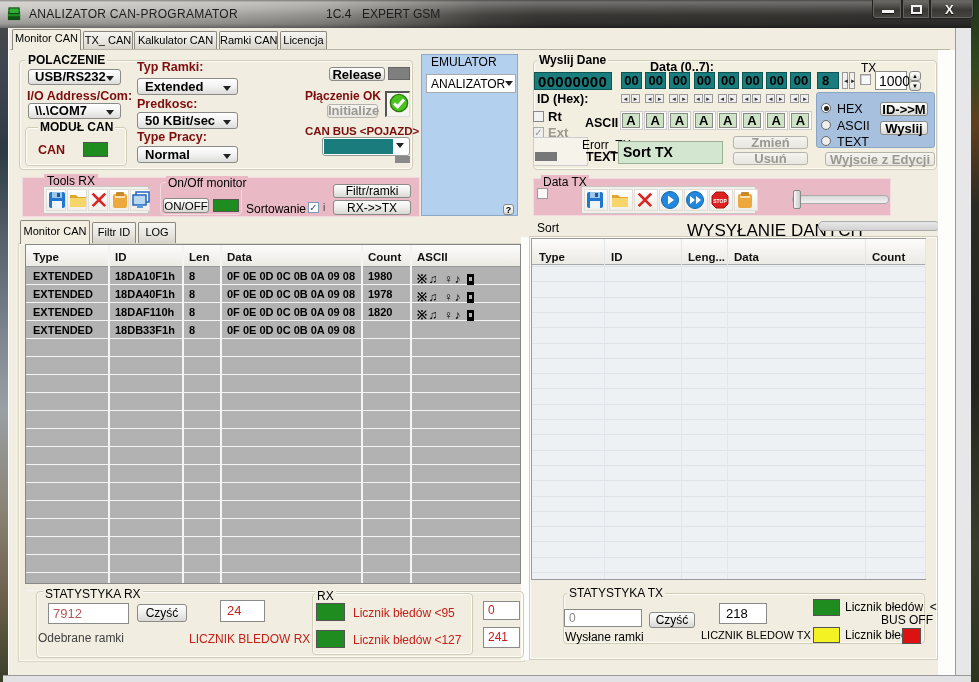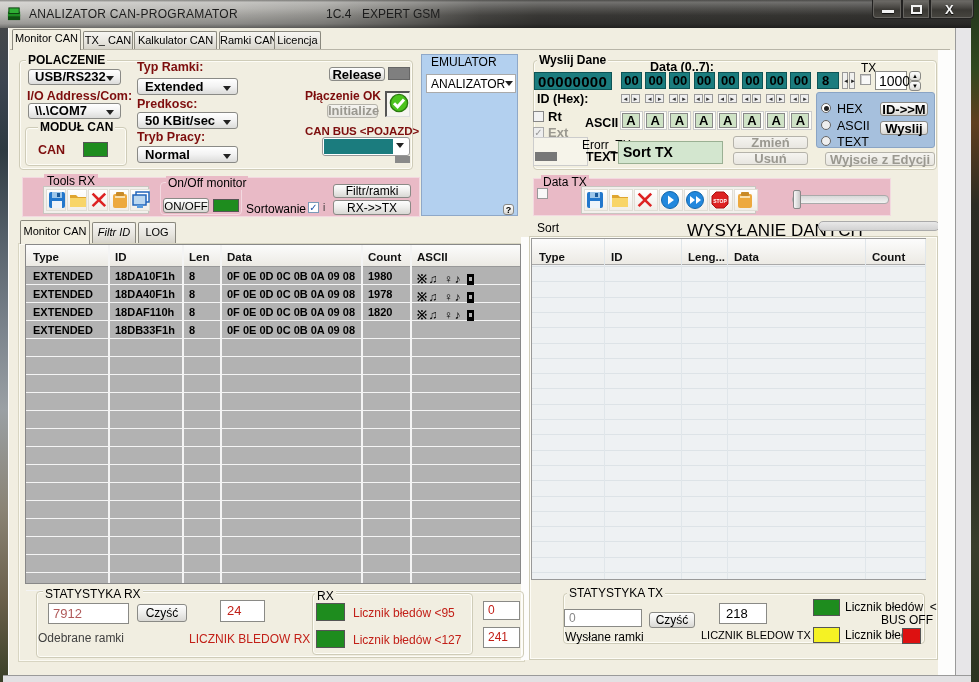--- a/index.html
+++ b/index.html
@@ -72,38 +72,38 @@
   </div>
 <div class="abs wbtn" id="btn-close">
     <span style="position:absolute;left:14px;top:2px;font-size:13px;font-weight:bold;color:#f5f5f5;text-shadow:0 1px 1px #000;">X</span>
   </div>
 <div class="abs" id="client"></div>
 
 <div class="abs tab active" style="left:12px;width:69px;">Monitor CAN</div>
 <div class="abs tab" style="left:83px;width:50px;">TX_ CAN</div>
 <div class="abs tab" style="left:134px;width:83px;">Kalkulator CAN</div>
 <div class="abs tab" style="left:219px;width:59px;">Ramki CAN</div>
-<div class="abs tab" style="left:274px;width:47px;">Licencja</div>
+<div class="abs tab" style="left:280px;width:47px;">Licencja</div>
 <div class="abs" id="tabline"></div>
 
 <div class="abs grp" style="left:19px;top:60px;width:394px;height:110px;"></div>
 <div class="abs grp-label" style="left:26px;top:53px;">POLACZENIE</div>
 <div class="abs combo" style="left:28px;top:69px;width:93px;height:16px;padding-left:6px;line-height:14px;">USB/RS232<span class="arr"></span></div>
 <div class="abs mlabel" style="left:27px;top:89px;">I/O Address/Com:</div>
 <div class="abs combo" style="left:28px;top:103px;width:93px;height:16px;padding-left:6px;line-height:14px;">\\.\COM7<span class="arr"></span></div>
 <div class="abs grp" style="left:25px;top:127px;width:102px;height:39px;"></div>
 <div class="abs grp-label" style="left:38px;top:120px;">MODUŁ CAN</div>
 <div class="abs mlabel" style="left:38px;top:143px;">CAN</div>
 <div class="abs ind" style="left:83px;top:142px;width:25px;height:15px;background:#1e8c1e;"></div>
 
 <div class="abs mlabel" style="left:137px;top:60px;">Typ Ramki:</div>
 <div class="abs combo" style="left:137px;top:78px;width:101px;height:17px;padding-left:7px;line-height:15px;">Extended<span class="arr"></span></div>
 <div class="abs mlabel" style="left:137px;top:97px;">Predkosc:</div>
 <div class="abs combo" style="left:137px;top:112px;width:101px;height:17px;padding-left:7px;line-height:15px;">50 KBit/sec<span class="arr"></span></div>
-<div class="abs mlabel" style="left:137px;top:130px;">Tryb Pracy:</div>
+<div class="abs mlabel" style="left:137px;top:130px;">Type Pracy:</div>
 <div class="abs combo" style="left:137px;top:146px;width:101px;height:17px;padding-left:7px;line-height:15px;">Normal<span class="arr"></span></div>
 
 <div class="abs btn" style="left:329px;top:67px;width:56px;height:14px;font-size:13px;line-height:13px;">Release</div>
 <div class="abs" style="left:388px;top:67px;width:22px;height:13px;background:#7f7f7f;border:1px solid #666;"></div>
 <div class="abs mlabel" style="left:305px;top:89px;font-size:12px;">Płączenie OK</div>
 <div class="abs btn dis" style="left:327px;top:104px;width:51px;height:14px;font-size:13px;line-height:12px;">Initialize</div>
 <div class="abs" style="left:385px;top:91px;width:25px;height:26px;background:#f6f5f0;border-left:2px solid #555;border-top:2px solid #555;border-right:1px solid #ddd;border-bottom:1px solid #ddd;"></div>
 <svg class="abs" style="left:389px;top:93px;" width="20" height="20" viewBox="0 0 20 20">
 <circle cx="10" cy="10" r="8.6" fill="#4cc41e" stroke="#2b7a10" stroke-width="1.4"></circle>
 <path d="M5 10.2 L8.6 13.8 L15 6.6" stroke="#fff" stroke-width="3" fill="none"></path>
@@ -300,21 +300,21 @@
         <rect x="3" y="4" width="14" height="14" rx="2" fill="#eda93e"></rect>
         <rect x="6" y="2" width="8" height="4" rx="1" fill="#c88a28"></rect>
         <rect x="5" y="6" width="10" height="2" fill="#f8e0b0"></rect>
       </svg>
     </div>
   </div>
 <div class="abs" style="left:792px;top:195px;width:97px;height:9px;background:linear-gradient(180deg,#d8d8d8,#f2f2f2);border:1px solid #aaa;border-radius:4px;"></div>
 <div class="abs" style="left:793px;top:190px;width:8px;height:19px;background:linear-gradient(90deg,#f8f8f8,#c8c8c8);border:1px solid #888;border-radius:2px;"></div>
 
 <div class="abs tab active" style="left:20px;top:220px;height:24px;width:70px;line-height:20px;background:#f2efe2;">Monitor CAN</div>
-<div class="abs tab" style="left:92px;top:222px;height:21px;width:44px;line-height:19px;font-style:italic;">Filtr ID</div>
+<div class="abs tab" style="left:92px;top:222px;height:21px;width:44px;line-height:19px;">Filtr ID</div>
 <div class="abs tab" style="left:138px;top:222px;height:21px;width:38px;line-height:19px;">LOG</div>
 
 <div class="abs" style="left:18px;top:243px;width:507px;height:419px;border:1px solid #d8d5c2;box-shadow:inset 0 0 0 1px #fbfaf3;"></div>
 
 <div class="abs" id="ltable">
     <div class="abs" style="left:0;top:0;width:494px;height:22px;background:linear-gradient(180deg,#fcfcfc,#eceae4);border-bottom:1px solid #999;">
       <div class="abs th" style="left:7px;top:5.5px;">Type</div>
       <div class="abs th" style="left:89px;top:5.5px;">ID</div>
       <div class="abs th" style="left:163px;top:5.5px;">Len</div>
       <div class="abs th" style="left:201px;top:5.5px;">Data</div>

